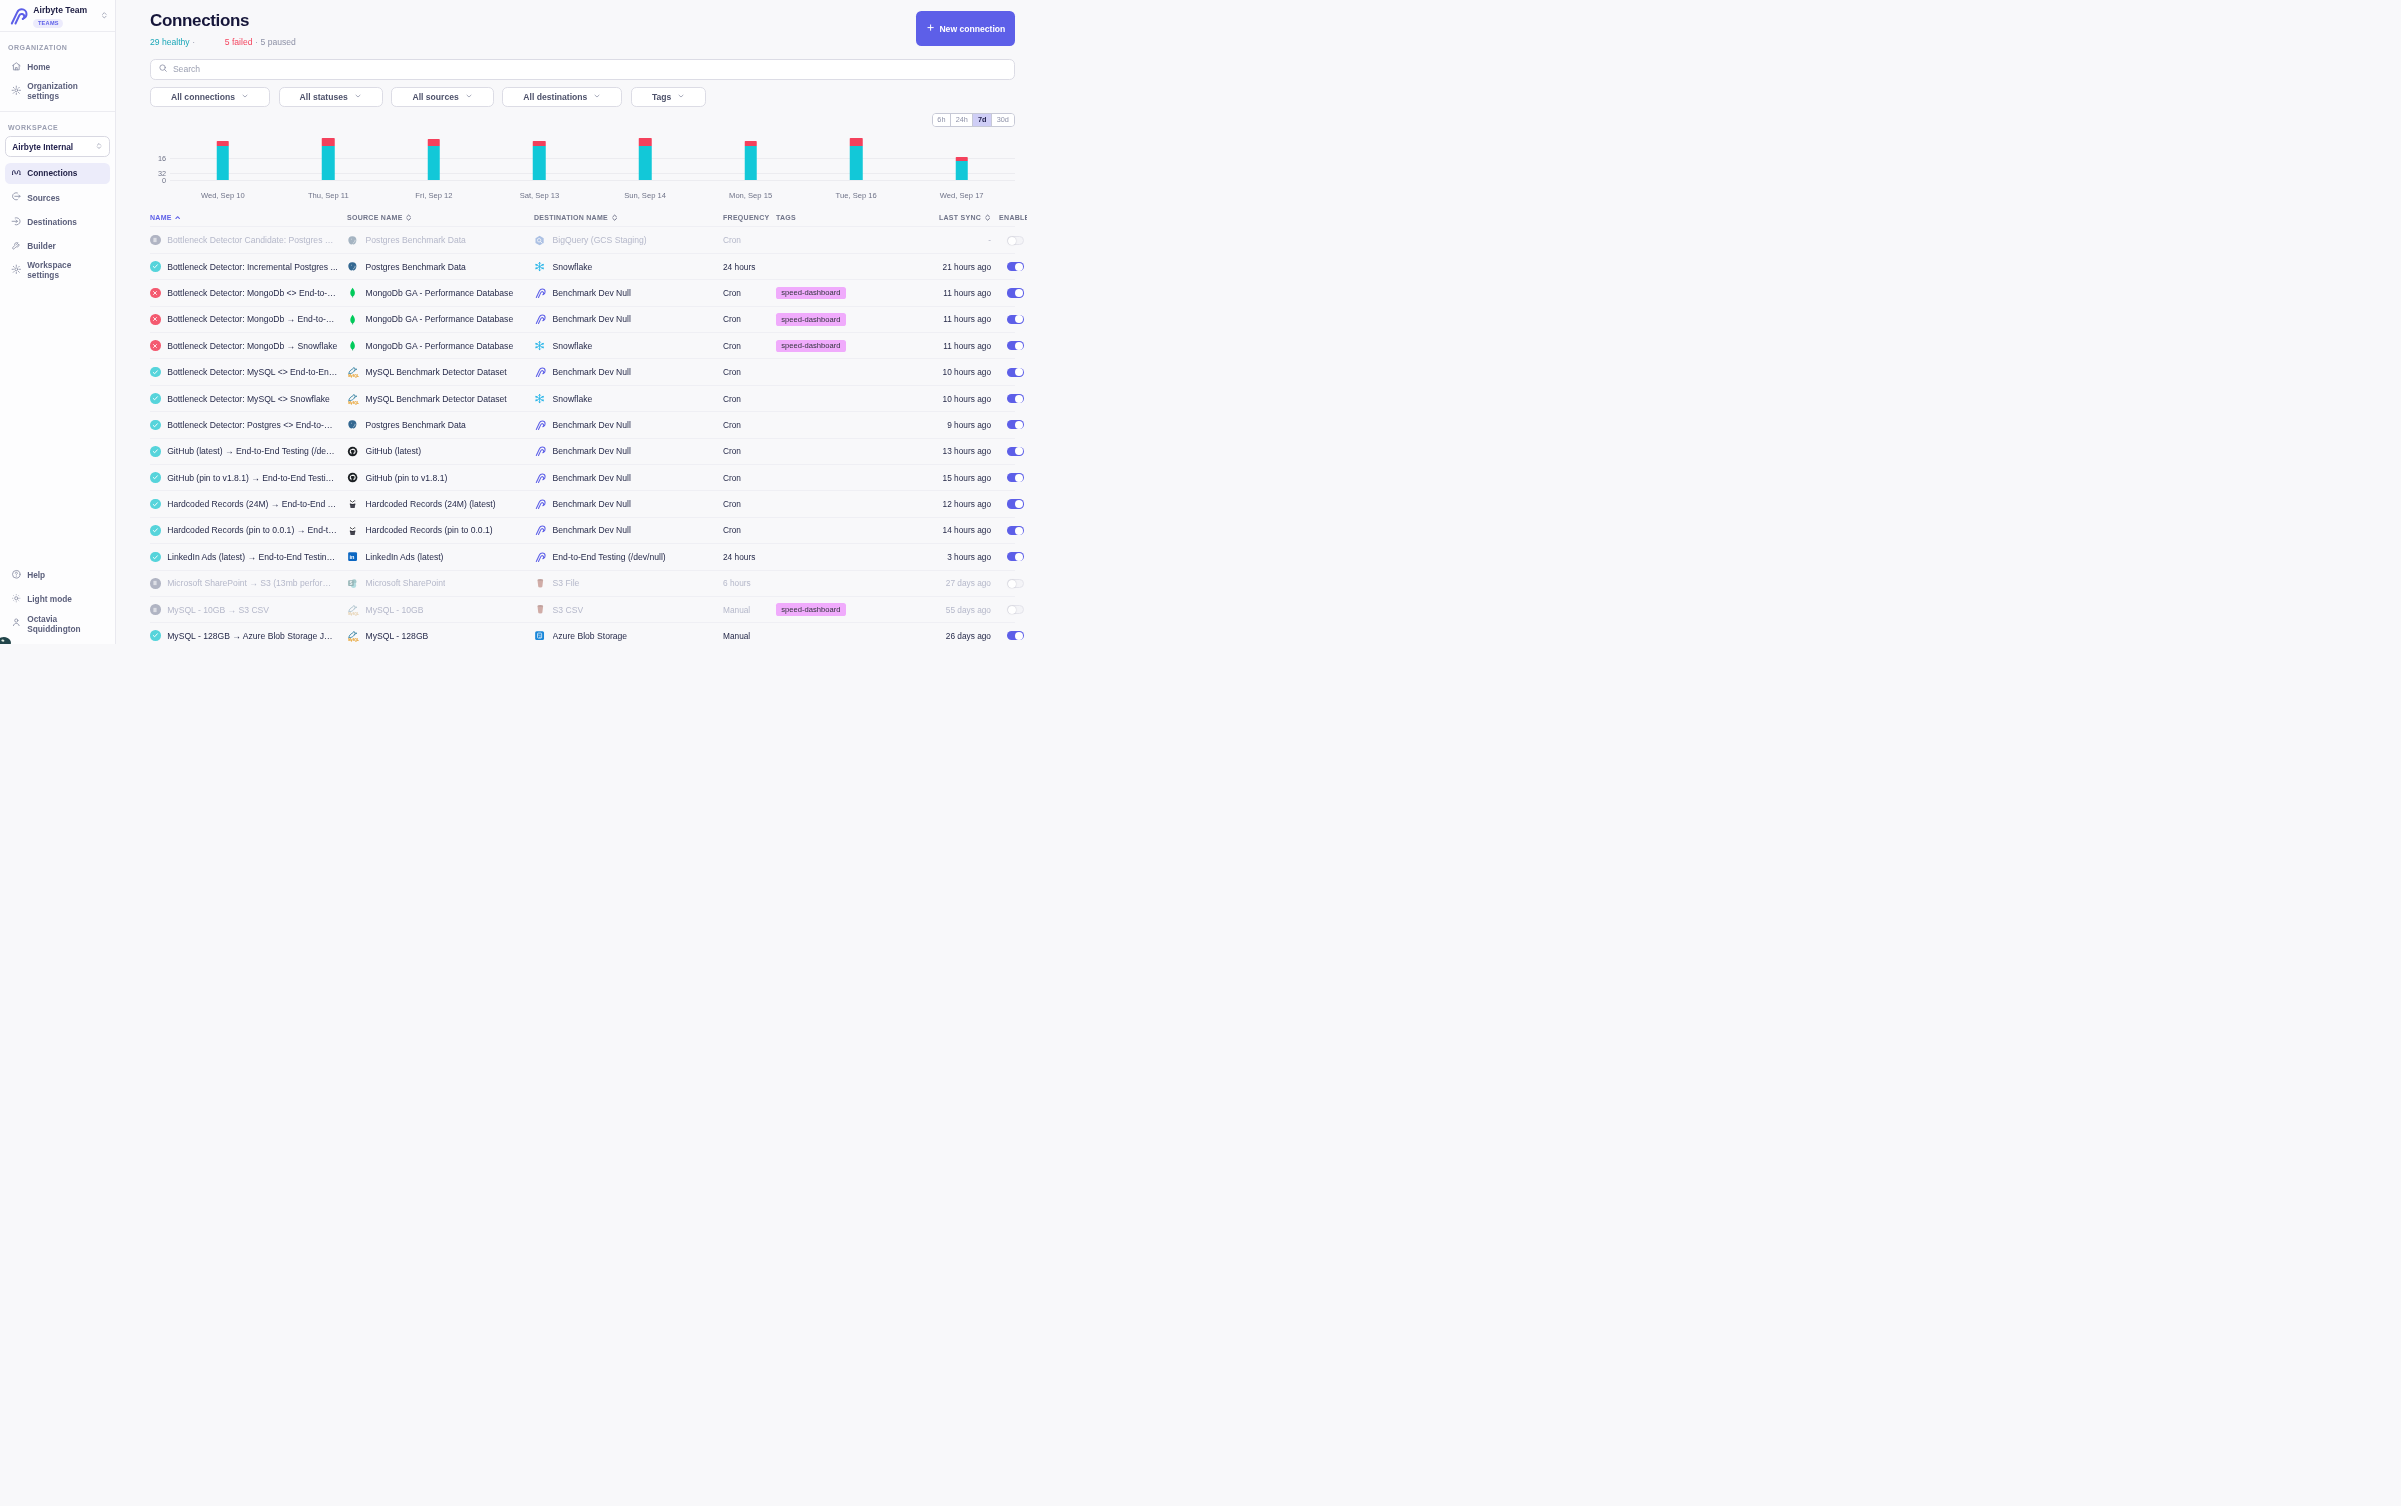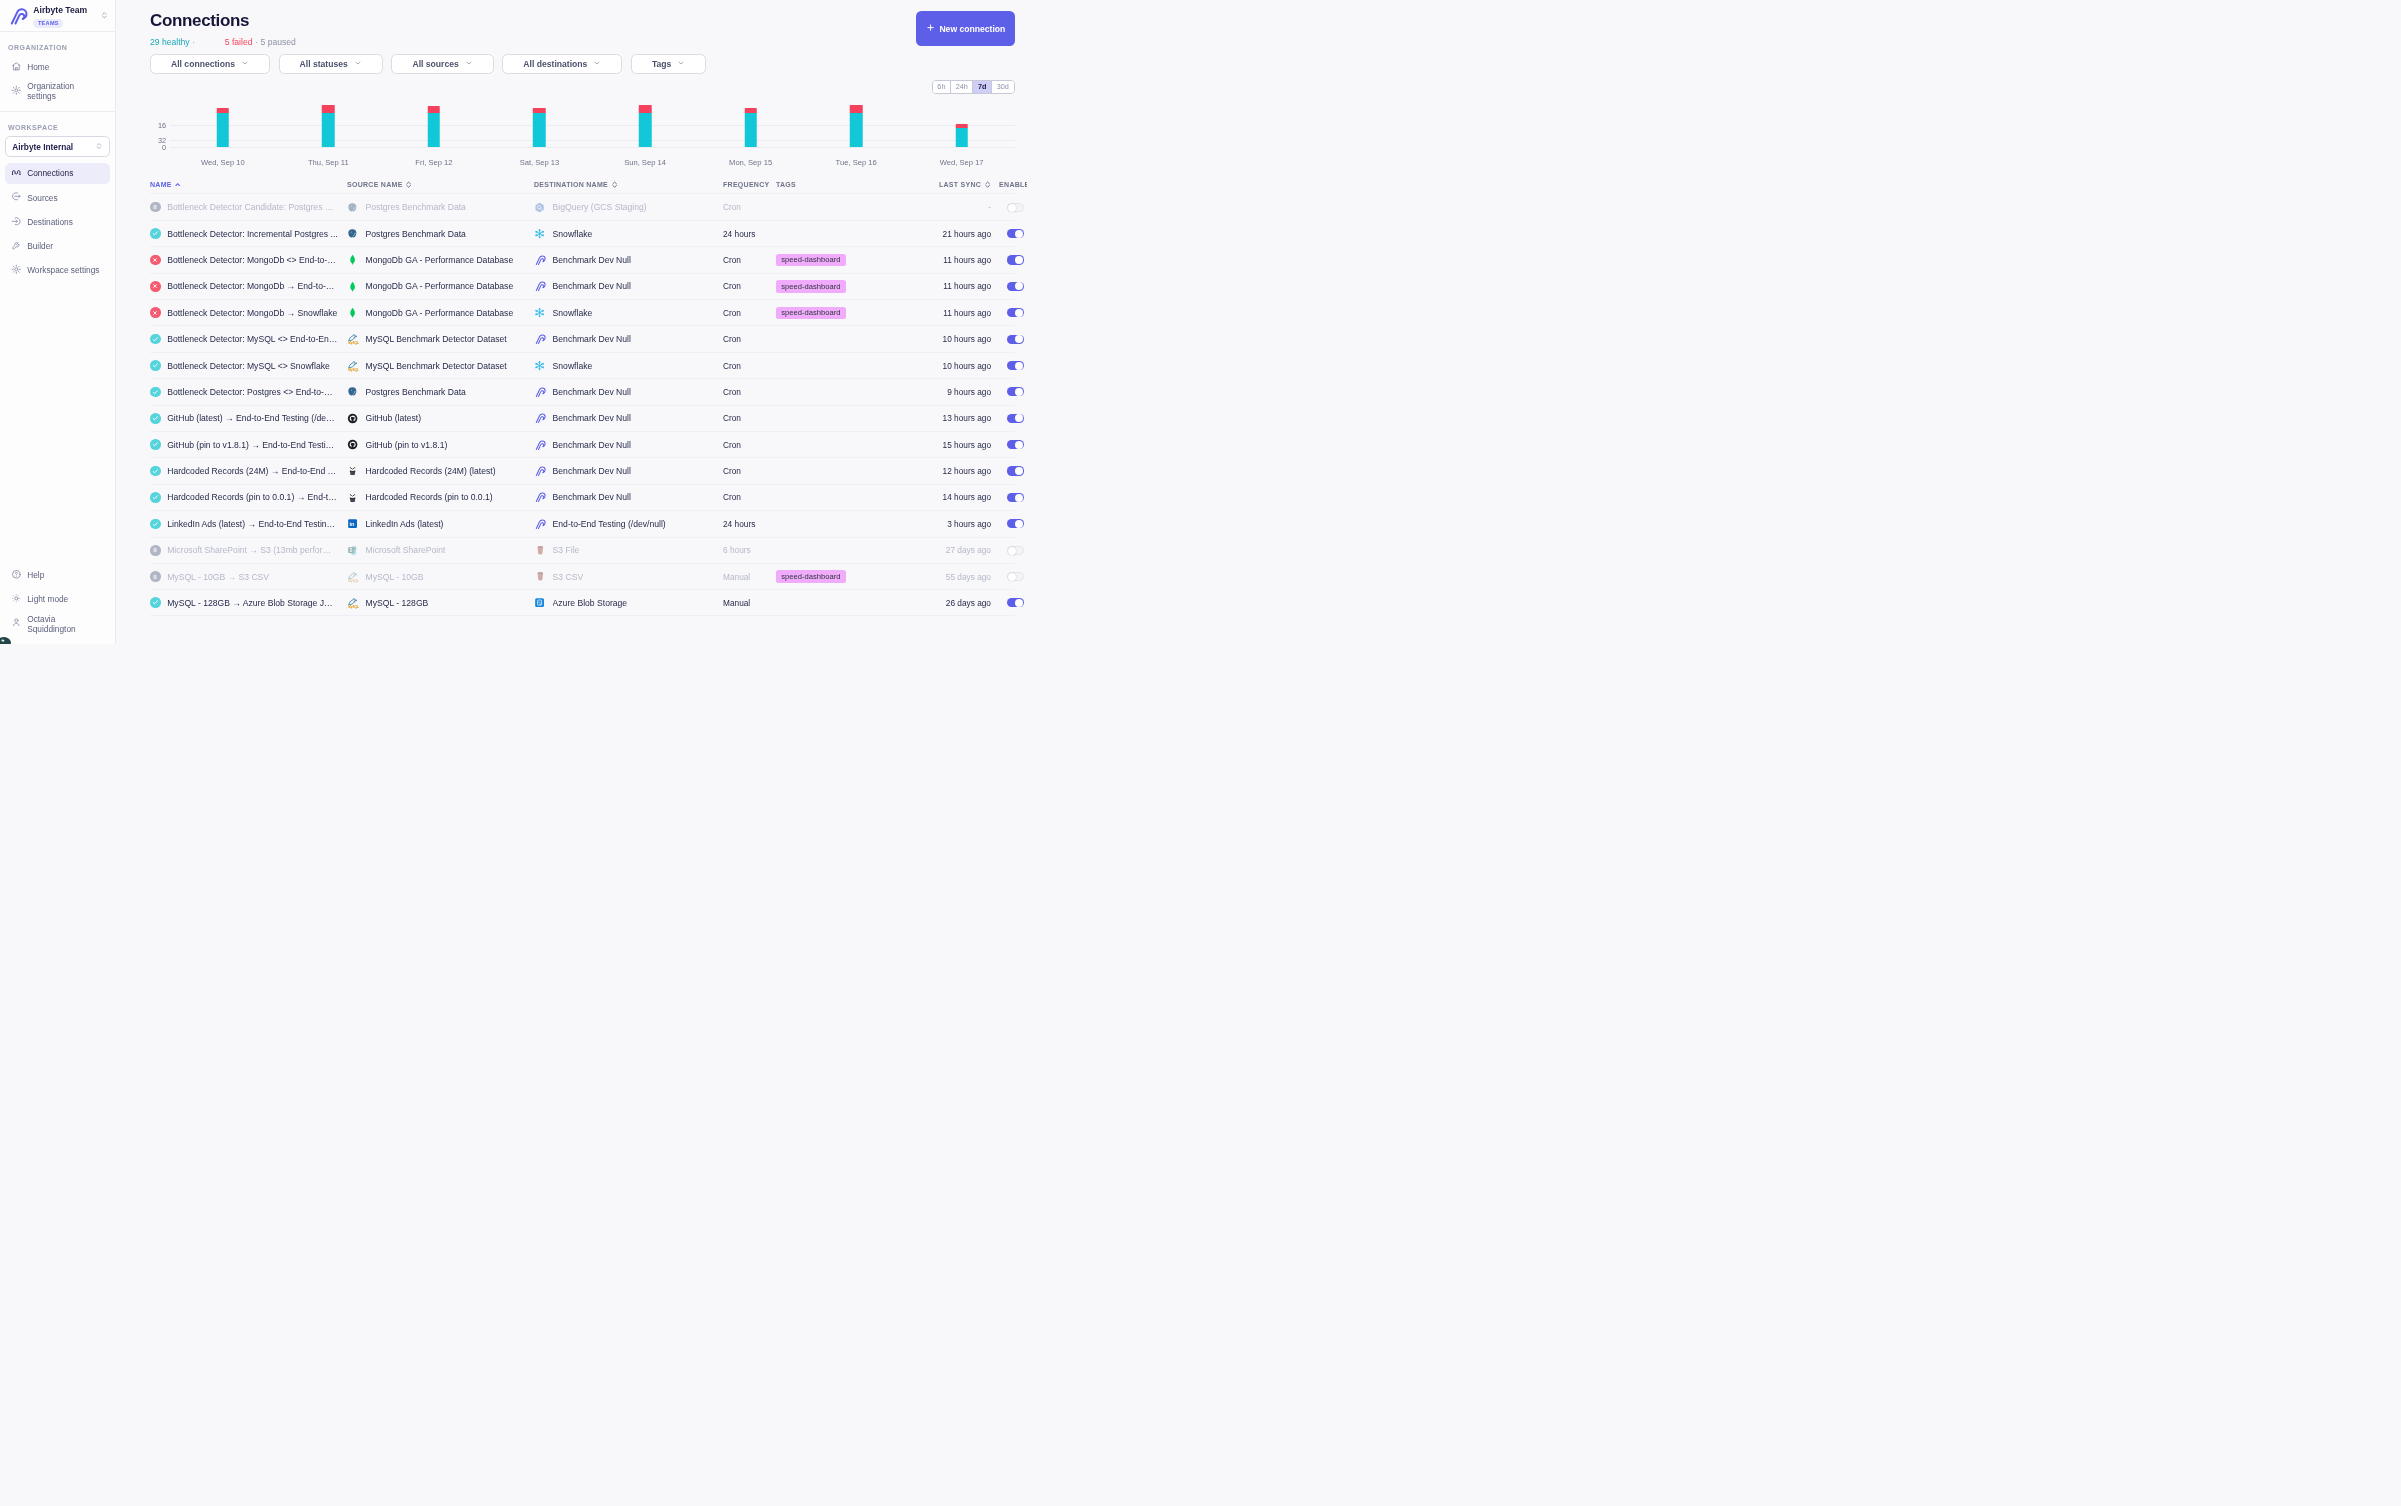--- a/index.html
+++ b/index.html
@@ -10,21 +10,21 @@
   
   .sidebar { width:116px; height:100%; background:#FDFDFE; border-right:0.7px solid #E9E9EF; display:flex; flex-direction:column; position:relative; flex:0 0 116px;}
   .sb-head { display:flex; align-items:center; padding:5.3px 6.6px 5.3px 8px; height:32px; border-bottom:0.7px solid #ECECF1; }
   .sb-logo { width:20px; height:20px; flex:0 0 20px; }
   .sb-head-txt { margin-left:5.3px; flex:1; min-width:0; }
   .sb-org { font-size:8.6px; font-weight:700; color:#1D1D42; line-height:9.2px; white-space:nowrap; }
   .sb-badge { display:inline-block; margin-top:2px; background:#ECEBFC; color:#5D5FE8; font-size:5.6px; font-weight:700; letter-spacing:.05em; padding:1.3px 4.6px; border-radius:5.3px; }
   .sb-caret { color:#9A9EB1; flex:0 0 auto; }
   .sb-section { font-size:7px; font-weight:700; letter-spacing:.07em; color:#9A9EB1; margin:12px 0 5.3px 8px; }
   .sb-list { padding:0 5.3px; }
-  .nav-item { display:flex; align-items:center; gap:6px; height:21px; margin-bottom:3.3px; padding:0 5.3px; border-radius:5.3px; font-size:8.3px; font-weight:400; color:#5B5F7B; cursor:pointer; }
+  .nav-item { display:flex; align-items:center; gap:6px; height:21px; margin-bottom:3.3px; padding:0 5.3px; border-radius:5.3px; font-size:8.3px; font-weight:700; color:#5B5F7B; cursor:pointer; }
   .nav-item svg { color:#8F93A8; flex:0 0 auto; }
   .nav-item.active { background:#ECECFA; color:#1E1E44; }
   .nav-item.active svg { color:#2A2A55; }
   .sb-divider { height:0.7px; background:#ECECF1; margin:6.6px 0 0 0; }
   .ws-select { margin:0 5.3px 5.3px 5.3px; height:21px; border:0.7px solid #D8D8E2; border-radius:5.3px; background:#fff; display:flex; align-items:center; justify-content:space-between; padding:0 6px; font-size:8.3px; font-weight:600; color:#23224E; cursor:pointer; }
   .sb-footer { margin-top:auto; padding:0 5.3px 6.6px 5.3px; }
   .mascot-peek { position:absolute; left:-2px; bottom:-3.3px; width:13.2px; height:10.6px; background:#22454A; border-radius:60% 60% 0 0; transform:rotate(14deg); }
   .mascot-peek:after{ content:""; position:absolute; left:3.3px; top:2.6px; width:2.6px; height:2.6px; border-radius:50%; background:#E4EFE3;}
 
   
@@ -218,20 +218,27 @@
     <div class="summary">
       <span class="sum-healthy">29 healthy</span><span class="sum-dot">·</span><span class="sum-failed">5 failed</span><span class="sum-dot">·</span><span class="sum-paused">5 paused</span>
     </div>
     <button class="new-conn-btn">
       <span><svg viewBox="0 0 24 24" width="9.2" height="9.2" fill="none" stroke="#fff" stroke-width="2.6" stroke-linecap="round">
             <path d="M12 5v14M5 12h14"></path>
           </svg></span>
       <span>New connection</span>
     </button>
 
+    <div class="search-wrap">
+      <span><svg viewBox="0 0 24 24" width="10" height="10" fill="none" stroke="#8F93A8" stroke-width="2" stroke-linecap="round">
+            <circle cx="11" cy="11" r="6.5"></circle>
+            <path d="M15.9 15.9 20 20"></path>
+          </svg></span>
+      <input type="text" placeholder="Search" style="">
+    </div>
 
     <div class="filters" id="filters">
         <div class="chip">
           <span>All connections</span>
           <span><svg viewBox="0 0 24 24" width="8" height="8" fill="none" stroke="currentColor" stroke-width="2.3" stroke-linecap="round" stroke-linejoin="round">
               <polyline points="6 9.5 12 15 18 9.5"></polyline>
             </svg></span>
         </div>
         <div class="chip">
           <span>All statuses</span>

